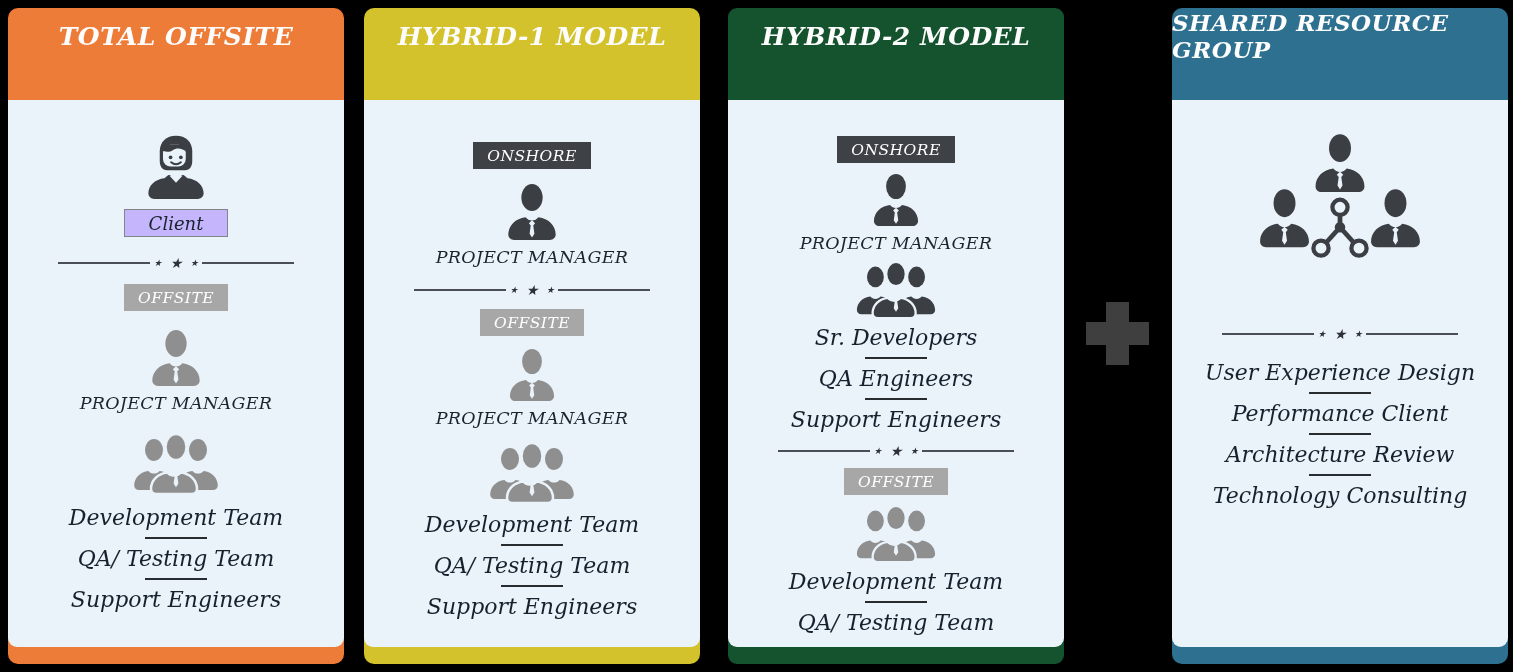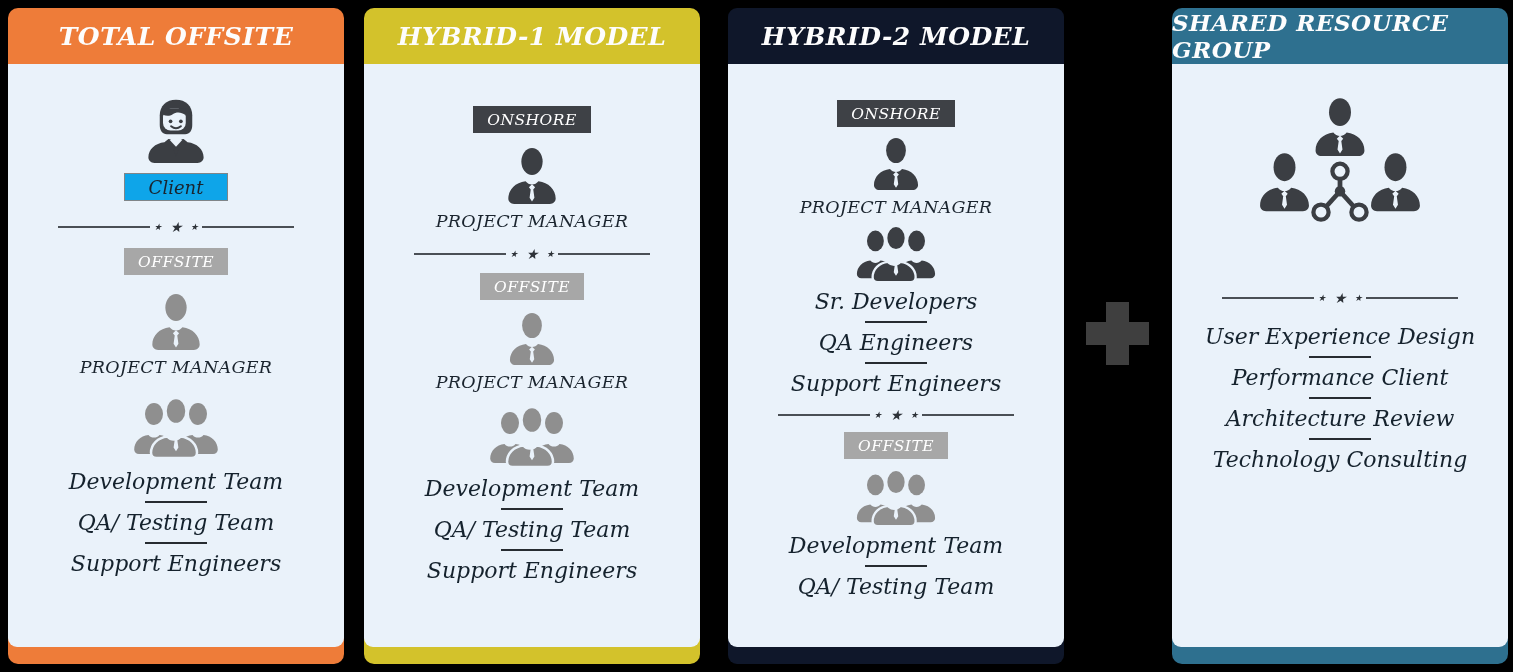--- a/index.html
+++ b/index.html
@@ -1,32 +1,32 @@
 <!DOCTYPE html>
 <html><head>
 <meta charset="utf-8">
 <style>
   html,body{margin:0;padding:0;background:#000;}
   .stage{position:relative;width:1513px;height:672px;background:#000;overflow:hidden;
          font-family:"DejaVu Serif","Liberation Serif",serif;font-style:italic;}
   .card{position:absolute;top:8px;width:336px;height:656px;border-radius:10px;
-        display:flex;flex-direction:column;padding-bottom:17px;box-sizing:border-box;}
+        display:flex;flex-direction:column;padding-bottom:17px;box-sizing:border-box;gap:36px;}
   .card.c0{left:8px;background:#ee7c39;}
   .card.c1{left:364px;background:#d3c22b;}
-  .card.c2{left:728px;background:#0f172a;border-radius:9px;}
+  .card.c2{left:728px;background:#14532d;border-radius:9px;}
   .card.c3{left:1172px;background:#2e708f;}
   .card-header{height:56px;flex:0 0 56px;display:flex;align-items:center;justify-content:center;
                color:#fdfdfd;font-size:25px;font-weight:600;letter-spacing:.5px;}
   .card.c3 .card-header{font-size:23px;}
   .card-body{flex:1;background:#eaf2fa;border-radius:0 0 9px 9px;overflow:hidden;
              display:flex;flex-direction:column;align-items:center;color:#15222d;}
   .icon-dark{color:#3b3e43;}
   .icon-gray{color:#8f8f8f;}
   .cut{fill:#eaf2fa;}
-  .client-box{margin-top:10px;width:102px;height:26px;border:1.5px solid #808588;background:#0ea5e9;
+  .client-box{margin-top:10px;width:102px;height:26px;border:1.5px solid #808588;background:#c4b5fd;
               display:flex;align-items:center;justify-content:center;font-size:18px;color:#1a242e;}
   .star-divider{display:flex;align-items:center;width:100%;padding:0 50px;box-sizing:border-box;}
   .star-divider .line{flex:1;height:2px;background:#4a4f55;}
   .star-divider .star{margin:0 4px;color:#2d3238;line-height:1;}
   .star-divider .star::before{content:"★";}
   .star-divider .star.big{font-size:14px;}
   .star-divider .star.sm{font-size:9px;}
   .badge{color:#fff;font-size:15.5px;height:27px;display:flex;align-items:center;justify-content:center;letter-spacing:.5px;}
   .badge.dark{background:#3e4146;width:118px;}
   .badge.gray{background:#a7a7a7;width:104px;font-style:italic;}

